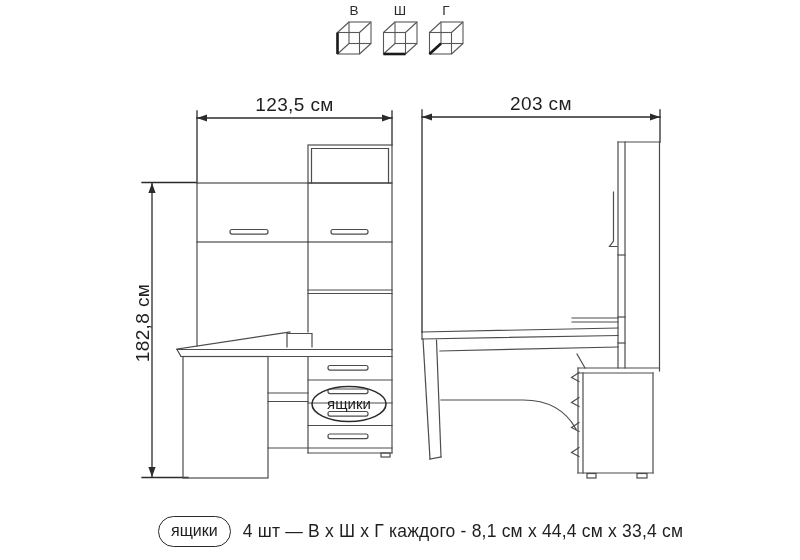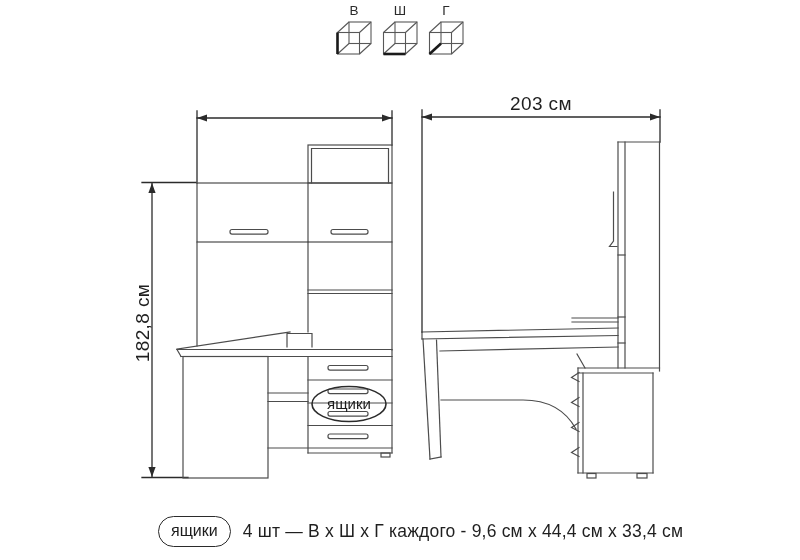--- a/index.html
+++ b/index.html
@@ -185,25 +185,26 @@
       <rect x="587" y="473.5" width="9" height="4.5"></rect>
       <rect x="637" y="473.5" width="10" height="4.5"></rect>
 
       <path d="M579,372.5 L571.5,377.5 L579,381.5"></path>
       <path d="M579,397.5 L571.5,402.5 L579,406.5"></path>
       <path d="M579,422.5 L571.5,427.5 L579,431.5"></path>
       <path d="M579,447.5 L571.5,452.5 L579,456.5"></path>
     </g>
   </svg>
 
+  <div class="abs dim-label" style="left:197px;top:94px;width:195px">123,5 см</div>
 
   <div class="abs dim-label" style="left:422px;top:93px;width:238px">203 см</div>
 
   <div class="abs dim-label rot-label" style="left:93px;top:312px;width:100px">182,8 см</div>
 
   <div class="abs callout-oval-text" style="left:313px;top:386px;width:72px;height:35px">ящики</div>
 
   <div class="footer">
     <div class="footer-badge">ящики</div>
-    <div class="footer-text">4 шт — В х Ш х Г каждого - 9,6 см х 44,4 см х 33,4 см</div>
+    <div class="footer-text">4 шт — В х Ш х Г каждого - 8,1 см х 44,4 см х 33,4 см</div>
   </div>
 
 </div>
 
 </body></html>

